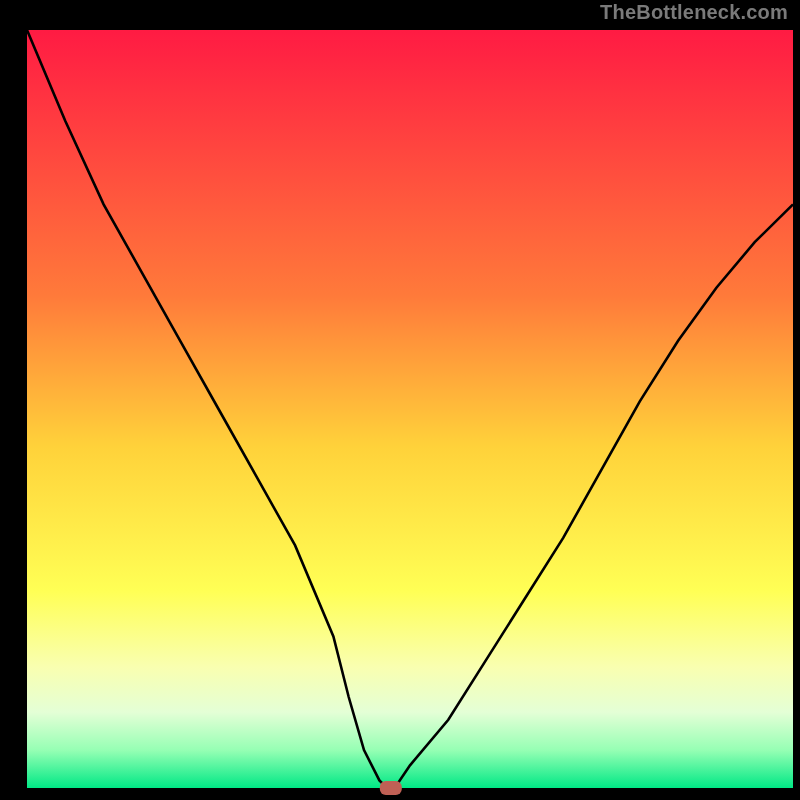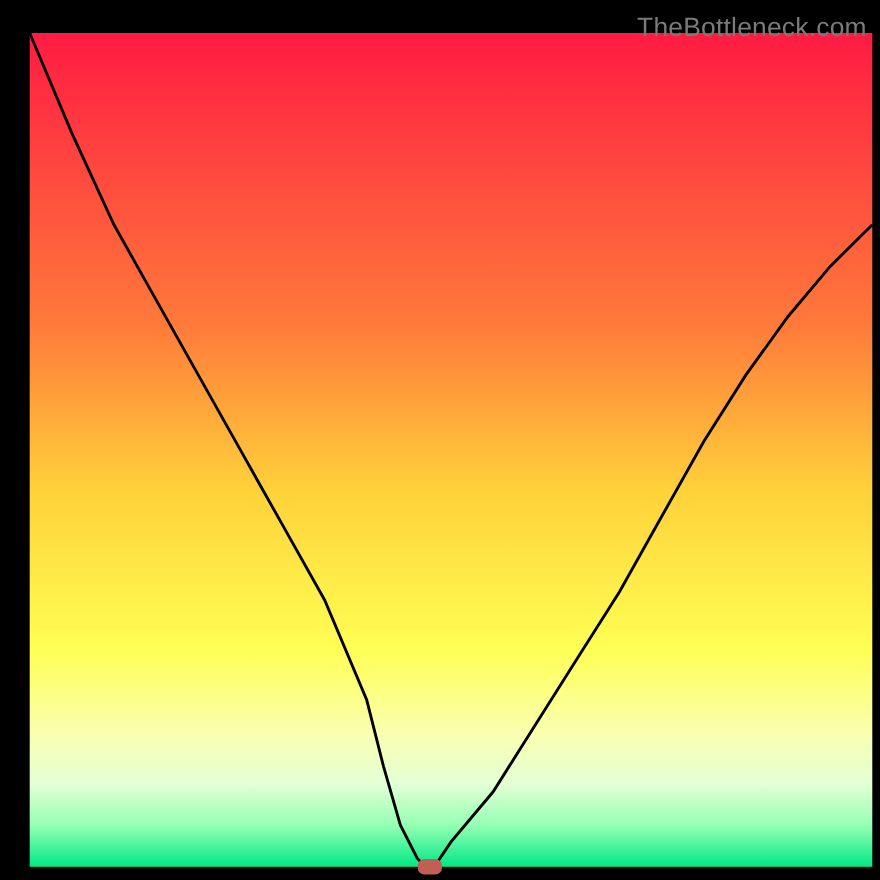--- a/index.html
+++ b/index.html
@@ -11,25 +11,25 @@
     overflow: hidden;
   }
   .chart-container {
     position: relative;
     width: 800px;
     height: 800px;
     background: #000;
   }
   .watermark {
     position: absolute;
-    top: 12px;
+    top: 1px;
     right: 12px;
     font-family: Arial, Helvetica, sans-serif;
-    font-size: 24px;
-    font-weight: normal;
+    font-size: 20px;
+    font-weight: bold;
     color: #7a7a7a;
     letter-spacing: 0.2px;
     z-index: 5;
   }
   svg {
     position: absolute;
     left: 0;
     top: 0;
   }
 </style>

